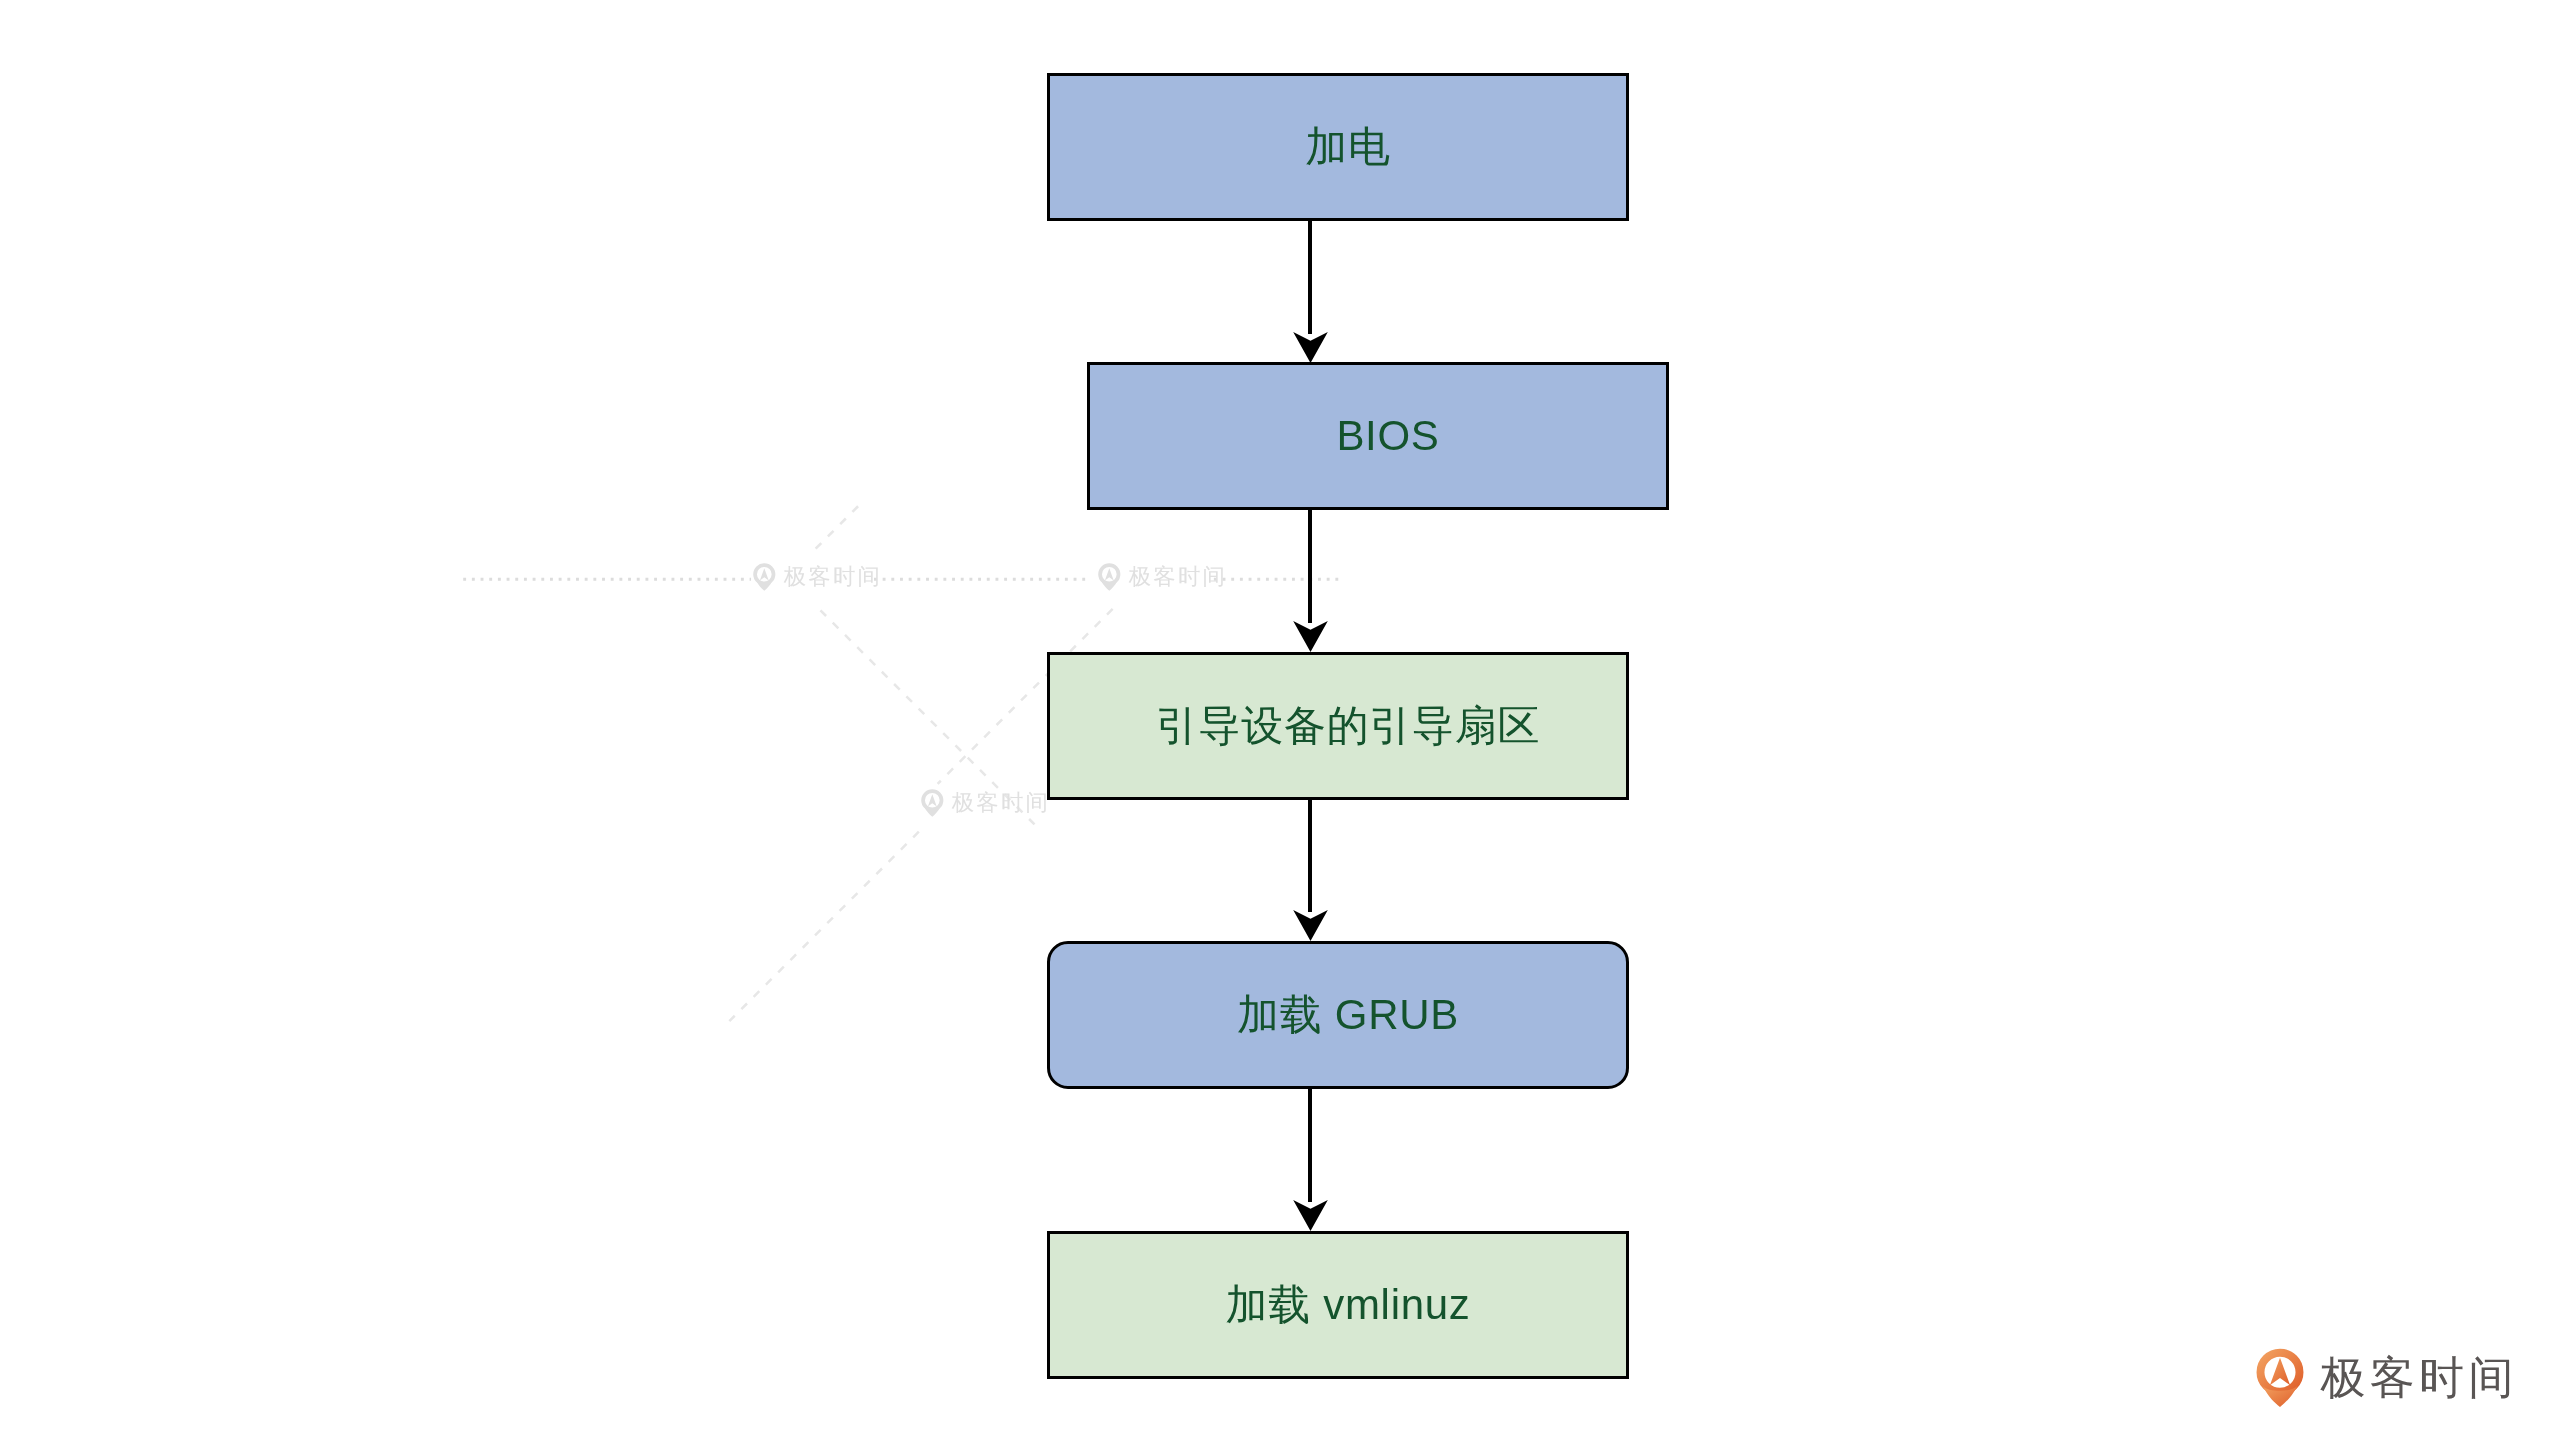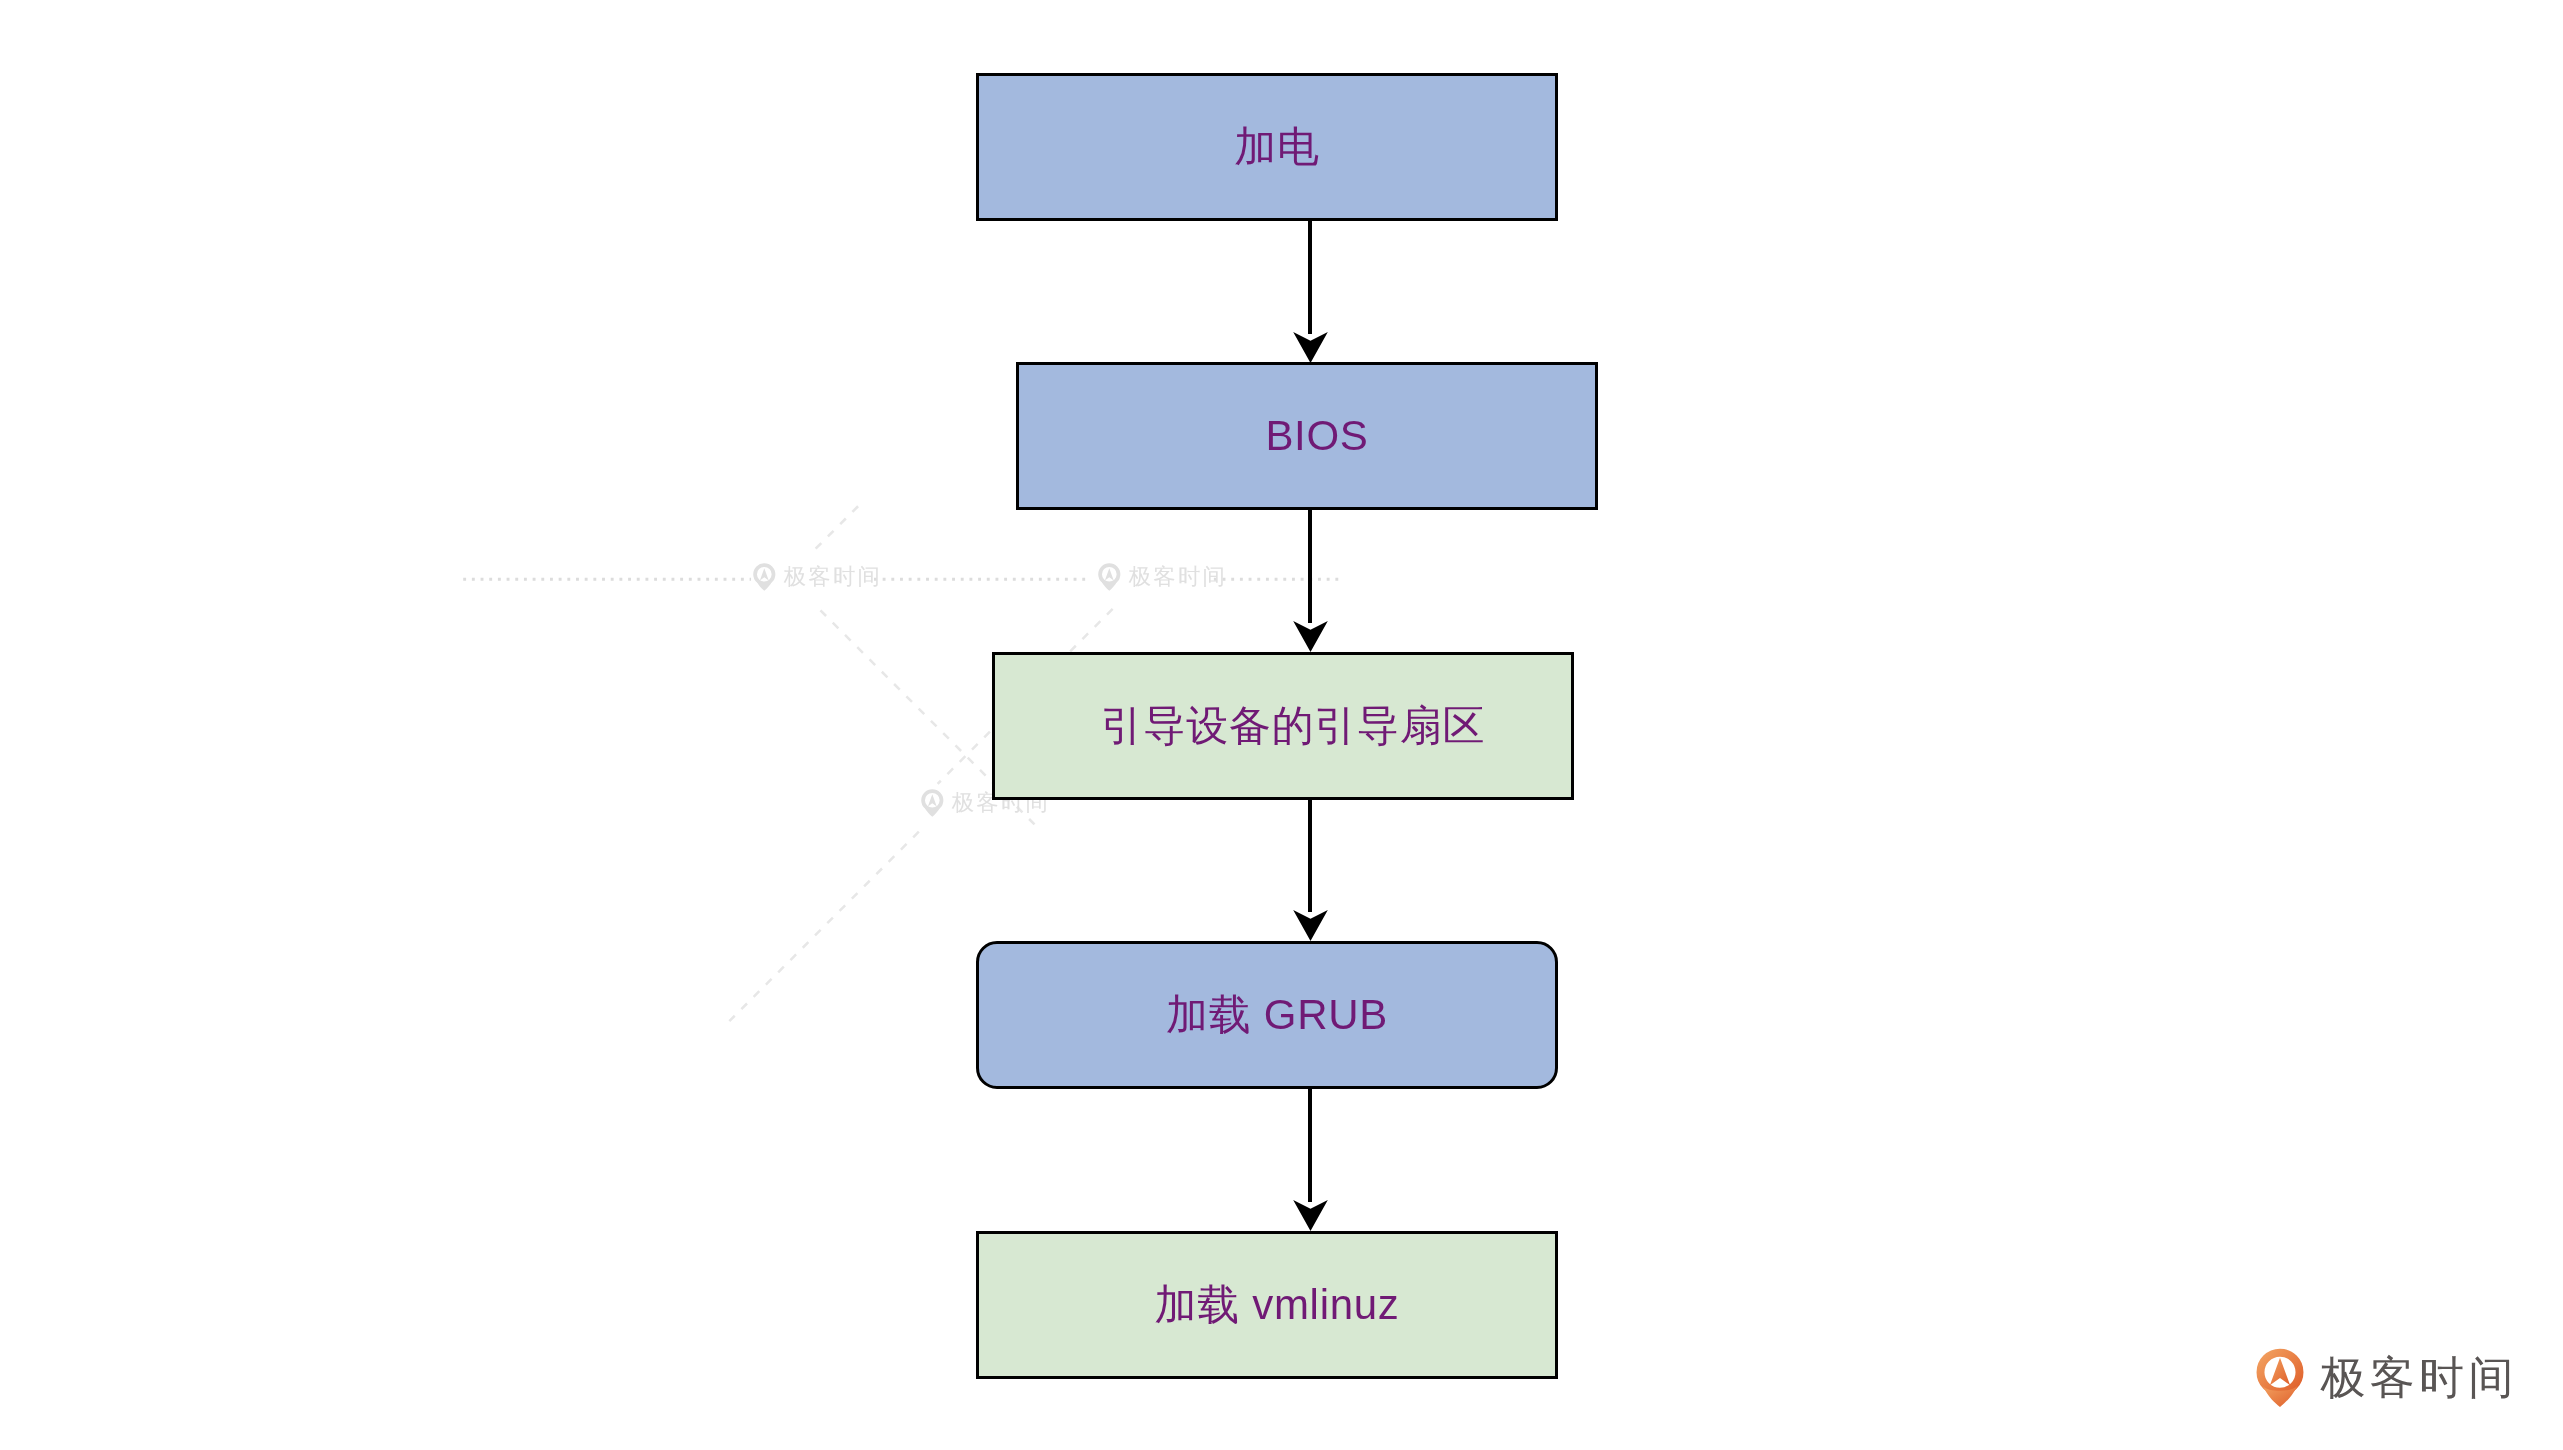--- a/index.html
+++ b/index.html
@@ -20,30 +20,30 @@
     gap:7.2px;
     color:#e0e0e0;
     font-size:22.4px;
     letter-spacing:2.2px;
     z-index:1;
     white-space:nowrap;
   }
   
   .node{
     position:absolute;
-    left:976px;
+    left:1047px;
     width:582px;
     height:148px;
     box-sizing:border-box;
     border:3.6px solid #000000;
     display:flex;
     align-items:center;
     justify-content:center;
     font-size:42px;
-    color:#701a75;
+    color:#14532d;
     z-index:2;
     letter-spacing:0.7px;
     padding-left:20px;
   }
   
   .arrow{
     position:absolute;
     left:1293px;
     width:35px;
     height:142px;
@@ -119,21 +119,21 @@
     </svg>
     <span>极客时间</span>
   </div>
 
   <div class="node" style="top: 73px; background: rgb(163, 185, 222);">
     <span>加电</span>
   </div>
   <div class="node" style="top: 362px; background: rgb(163, 185, 222); margin-left: 40px;">
     <span>BIOS</span>
   </div>
-  <div class="node" style="top: 652px; background: rgb(215, 232, 210); margin-left: 16px;">
+  <div class="node" style="top: 652px; background: rgb(215, 232, 210);">
     <span>引导设备的引导扇区</span>
   </div>
   <div class="node" style="top: 941px; background: rgb(163, 185, 222); border-radius: 21px;">
     <span>加载 GRUB</span>
   </div>
   <div class="node" style="top: 1231px; background: rgb(215, 232, 210); align-items: center;">
     <span>加载 vmlinuz</span>
   </div>
 
   <div class="arrow" style="top:221px;">

